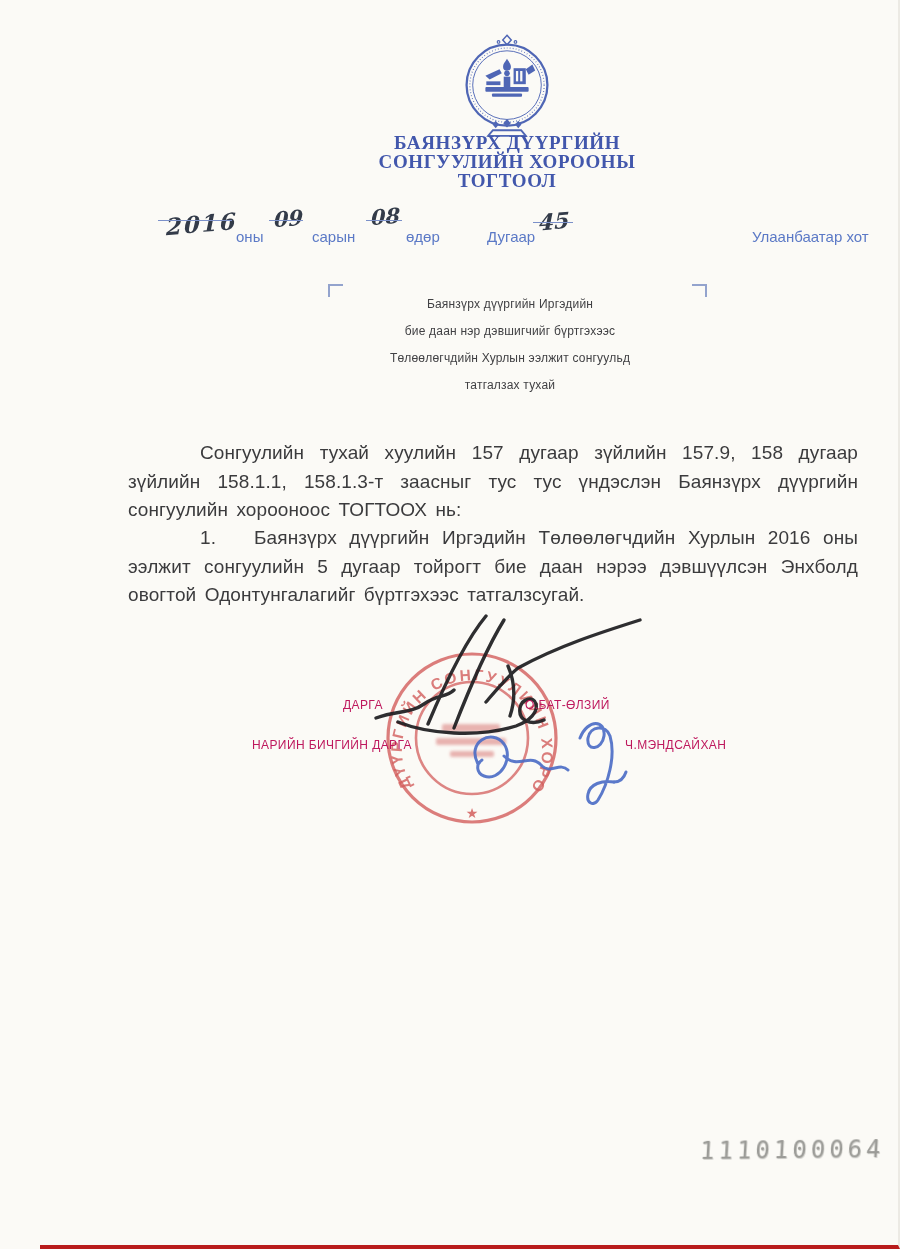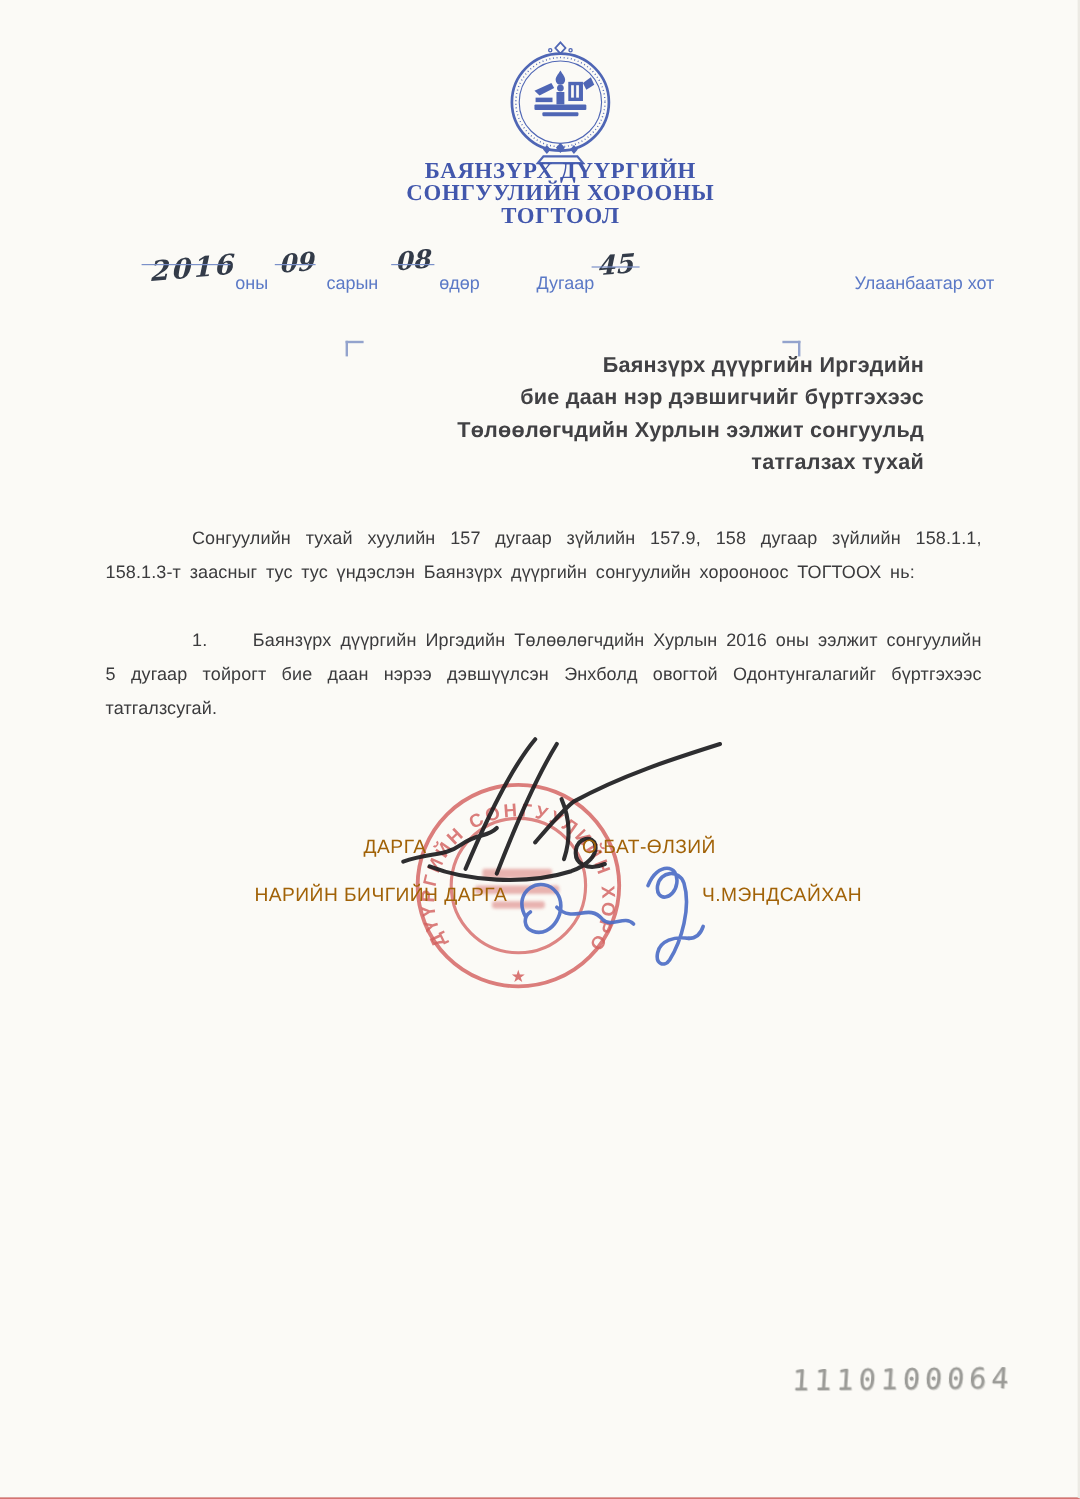--- a/index.html
+++ b/index.html
@@ -2,21 +2,21 @@
 <html><head>
 <meta charset="utf-8">
 <style>
   html,body{margin:0;padding:0;}
   body{
     width:900px;height:1249px;position:relative;overflow:hidden;
     background:#fbfaf6;
     font-family:"Liberation Sans","DejaVu Sans",sans-serif;
     color:#3c3c3e;
   }
-  .page{position:absolute;inset:0;border-right:2px solid #eceae4;border-bottom:1px solid #b91c1c;}
+  .page{position:absolute;inset:0;border-right:2px solid #eceae4;border-bottom:4px solid #b91c1c;margin-left:40px;}
 
   
   .emblem{position:absolute;left:420px;top:34px;width:94px;height:106px;}
 
   
   .doc-header{
     position:absolute;top:133px;left:0;width:934px;text-align:center;
     font-family:"Liberation Serif","DejaVu Serif",serif;
     font-weight:bold;font-size:19px;line-height:19px;letter-spacing:.6px;
     color:#4257ac;
@@ -38,33 +38,33 @@
   .hw-number{left:499px;top:0px;font-size:22px;}
   .dl-rule{position:absolute;border-bottom:1.6px solid #7b90c9;}
 
   
   .bracket{position:absolute;width:13px;height:11px;}
   .bracket-l{left:288px;top:284px;border-left:2px solid #93a3cd;border-top:2px solid #93a3cd;}
   .bracket-r{left:652px;top:284px;border-right:2px solid #93a3cd;border-top:2px solid #93a3cd;}
 
   
   .doc-title{
-    position:absolute;top:291px;left:170px;width:600px;text-align:right;
-    font-size:18px;line-height:27px;color:#414144;letter-spacing:.2px;font-weight:bold;
+    position:absolute;top:291px;left:170px;width:600px;text-align:center;
+    font-size:12px;line-height:27px;color:#414144;letter-spacing:.2px;
   }
 
   
-  .body-text{position:absolute;left:88px;width:730px;font-size:15px;line-height:28.5px;
+  .body-text{position:absolute;left:88px;width:730px;font-size:19px;line-height:28.5px;
     color:#3b3b3d;text-align:justify;word-spacing:3px;letter-spacing:.1px;}
   .p1{top:420px;text-indent:72px;}
   .p2{top:505px;text-indent:72px;}
   .num-gap{display:inline-block;width:38px;}
 
   
-  .sig-label{position:absolute;font-size:16px;color:#a16207;letter-spacing:.4px;}
+  .sig-label{position:absolute;font-size:12px;color:#be185d;letter-spacing:.4px;}
   .stamp{position:absolute;left:330px;top:632px;width:204px;height:212px;opacity:.85;
     mix-blend-mode:multiply;filter:blur(.3px);}
   .sig-svg{position:absolute;pointer-events:none;}
   .sig-black{left:318px;top:606px;width:290px;height:140px;}
   .sig-blue{left:408px;top:712px;width:185px;height:100px;}
 
   
   .serial{
     position:absolute;left:660px;top:1136px;
     font-family:"DejaVu Sans Mono","Liberation Mono",monospace;

